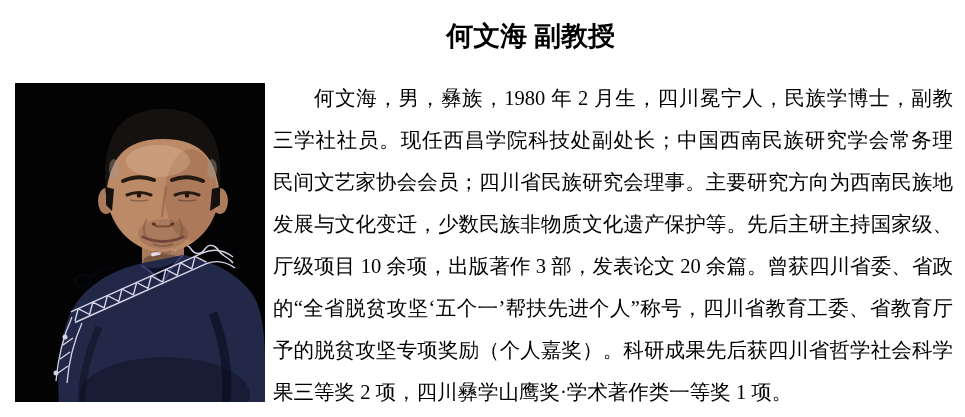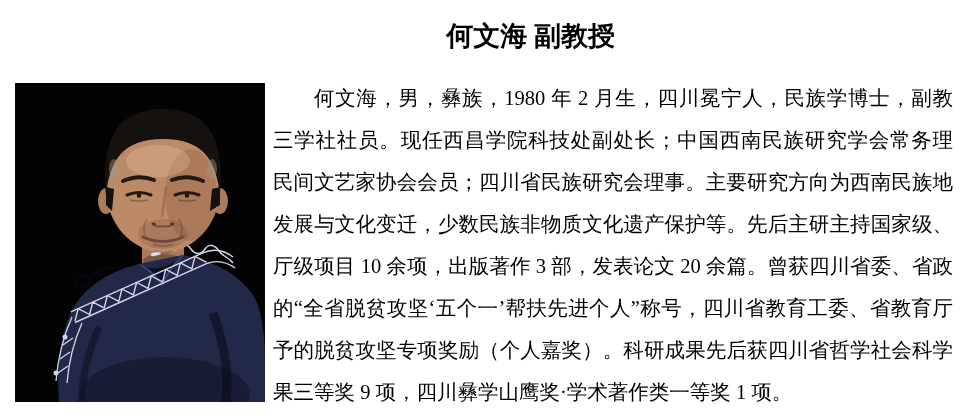--- a/index.html
+++ b/index.html
@@ -127,16 +127,16 @@
   </div>
 
   <div class="bio">
     <div class="line first">何文海，男，彝族，1980 年 2 月生，四川冕宁人，民族学博士，副教授，九</div>
     <div class="line">三学社社员。现任西昌学院科技处副处长；中国西南民族研究学会常务理事；中国</div>
     <div class="line">民间文艺家协会会员；四川省民族研究会理事。主要研究方向为西南民族地区社会</div>
     <div class="line">发展与文化变迁，少数民族非物质文化遗产保护等。先后主研主持国家级、省部级、</div>
     <div class="line">厅级项目 10 余项，出版著作 3 部，发表论文 20 余篇。曾获四川省委、省政府授予</div>
     <div class="line">的“全省脱贫攻坚‘五个一’帮扶先进个人”称号，四川省教育工委、省教育厅授</div>
     <div class="line">予的脱贫攻坚专项奖励（个人嘉奖）。科研成果先后获四川省哲学社会科学优秀成</div>
-    <div class="line last">果三等奖 9 项，四川彝学山鹰奖·学术著作类一等奖 1 项。</div>
+    <div class="line last">果三等奖 2 项，四川彝学山鹰奖·学术著作类一等奖 1 项。</div>
   </div>
 
 </div>
 
 </body></html>

